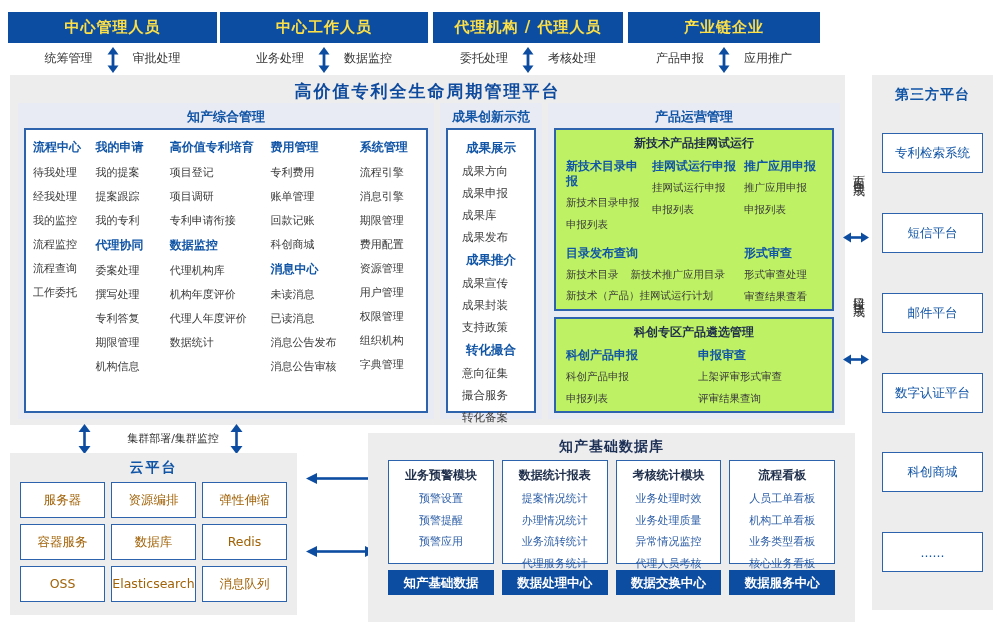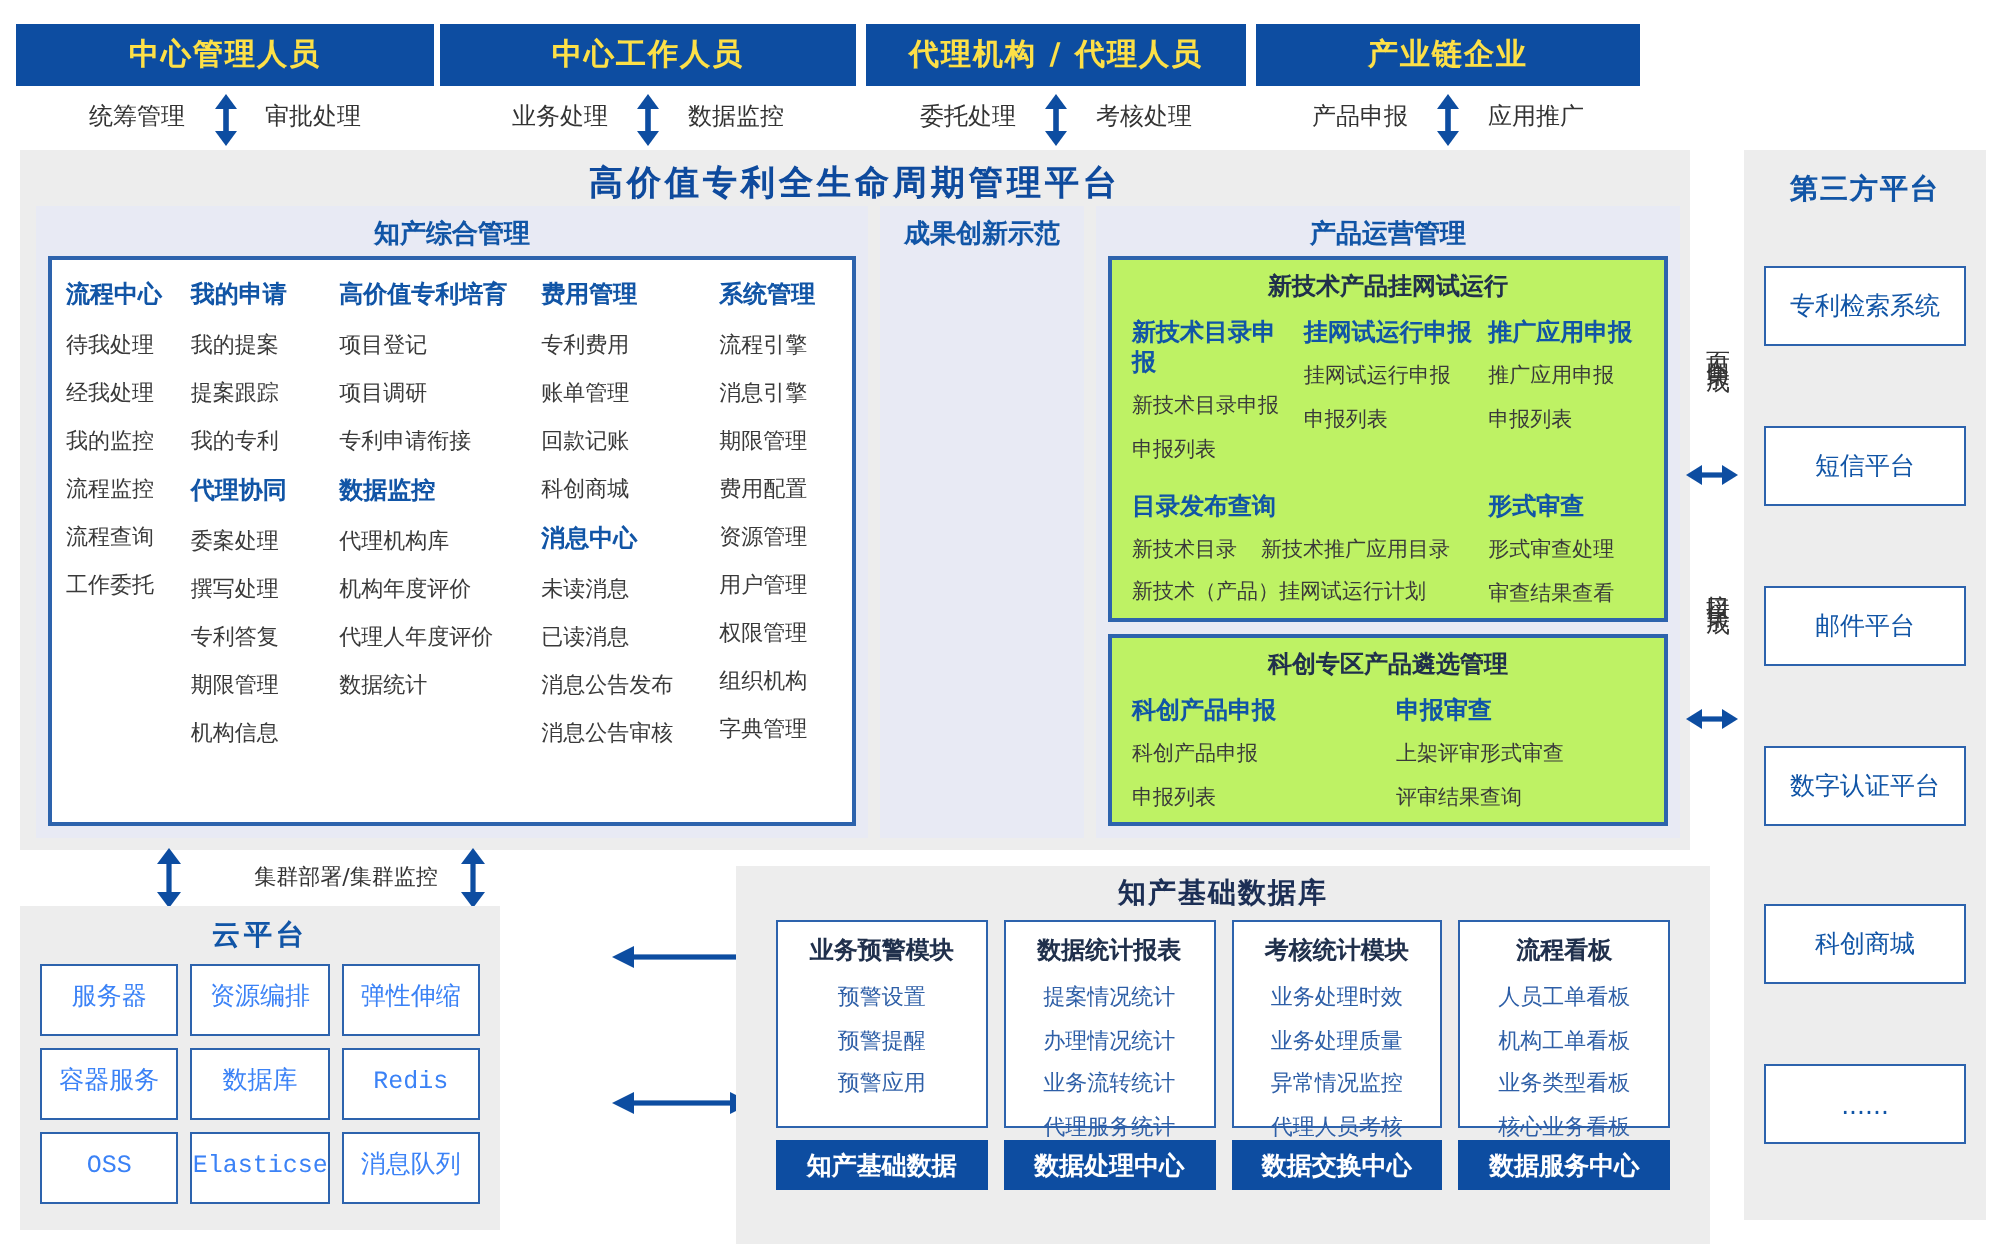--- a/index.html
+++ b/index.html
@@ -60,25 +60,25 @@
               display:flex; align-items:center; justify-content:center; color:#1155a6; font-size:12.5px; white-space:nowrap; }
 
   
   .int-text { position:absolute; writing-mode:vertical-rl; font-size:12px; color:#333; letter-spacing:3px; }
   .abs { position:absolute; }
 
   
   .cluster-label { position:absolute; left:103px; top:431px; width:140px; text-align:center; font-size:11px; color:#333; }
 
   
-  .cloud-panel { left:10px; top:453px; width:240px; height:162px;font-family:Liberation Mono, monospace; }
+  .cloud-panel { left:10px; top:453px; width:287px; height:162px; }
   .cloud-title { text-align:center; font-weight:bold; font-size:14px; color:#1155a6; padding-top:6px; letter-spacing:2px; }
   .cloud-grid { display:grid; grid-template-columns:repeat(3,1fr); gap:6px; padding:5px 10px 0; }
   .cloud-cell { background:#fff; border:1.5px solid #2d63ad; height:36px; line-height:33px;
-                text-align:center; color:#3b82f6; font-size:12.5px; white-space:nowrap; overflow:hidden; }
+                text-align:center; color:#a16207; font-size:12.5px; white-space:nowrap; overflow:hidden; }
 
   
   .db-panel { left:368px; top:433px; width:487px; height:189px; }
   .db-title { text-align:center; font-weight:bold; font-size:14px; color:#1c2f55; padding-top:5px; letter-spacing:1px; }
   .db-grid { display:flex; gap:8px; padding:4px 20px 0; }
   .module { flex:1; background:#fff; border:1.5px solid #2d63ad; height:104px; padding-top:6px; }
   .module-h { text-align:center; font-weight:bold; font-size:12px; color:#20304c; margin-bottom:7px; white-space:nowrap; }
   .module .item { text-align:center; color:#2e5fa7; font-size:11px; margin-bottom:6.5px; }
   .db-centers { display:flex; gap:8px; padding:6px 20px 0; }
   .center-box { flex:1; background:#0d4da1; color:#fff; font-weight:bold; font-size:12.5px;
@@ -217,20 +217,41 @@
                 <div class="item">组织机构</div>
                 <div class="item">字典管理</div>
               </div>
           </div>
         </div>
       </div>
     </div>
 
     <div class="section sec-ach">
       <div class="sec-title">成果创新示范</div>
+      <div class="sec-inner ach-inner">
+        <div class="ach-h">成果展示</div>
+        <div class="ach-items">
+            <div class="item">成果方向</div>
+            <div class="item">成果申报</div>
+            <div class="item">成果库</div>
+            <div class="item">成果发布</div>
+          </div>
+        <div class="ach-h">成果推介</div>
+        <div class="ach-items">
+            <div class="item">成果宣传</div>
+            <div class="item">成果封装</div>
+            <div class="item">支持政策</div>
+          </div>
+        <div class="ach-h">转化撮合</div>
+        <div class="ach-items">
+            <div class="item">意向征集</div>
+            <div class="item">撮合服务</div>
+            <div class="item">转化备案</div>
+          </div>
+      </div>
     </div>
 
     <div class="section sec-po">
       <div class="sec-title">产品运营管理</div>
 
       <div class="po-box po-box1">
         <div class="po-title">新技术产品挂网试运行</div>
         <div class="po-grid">
           <div class="po-grp">
             <div class="po-h">新技术目录申报</div>

